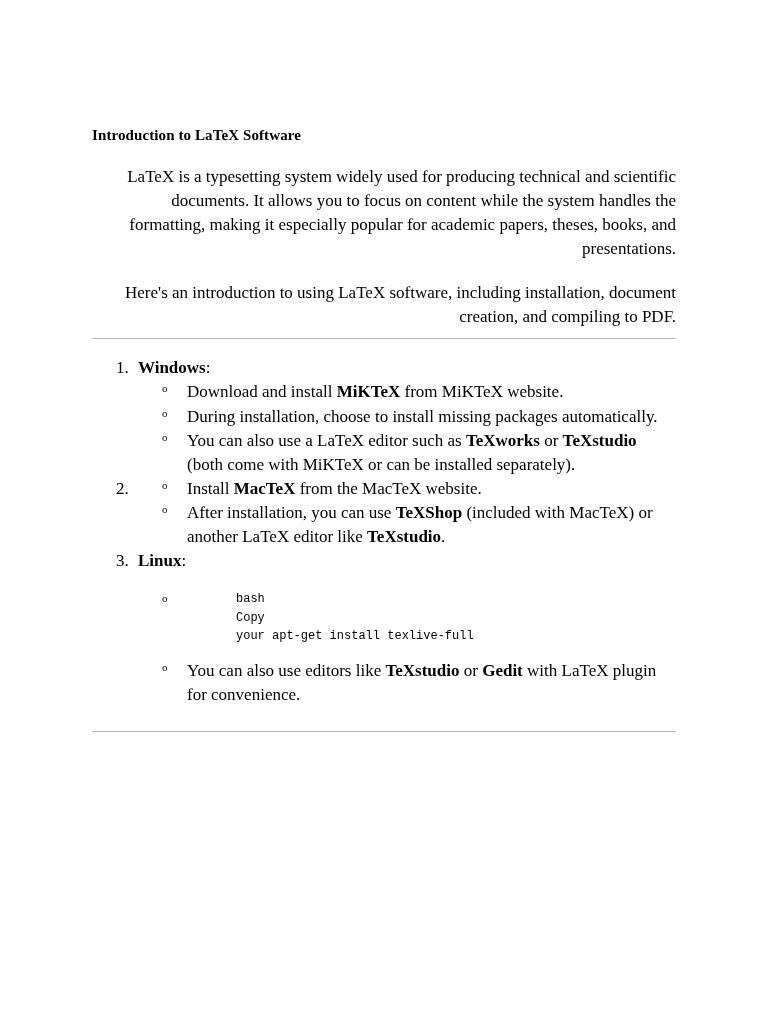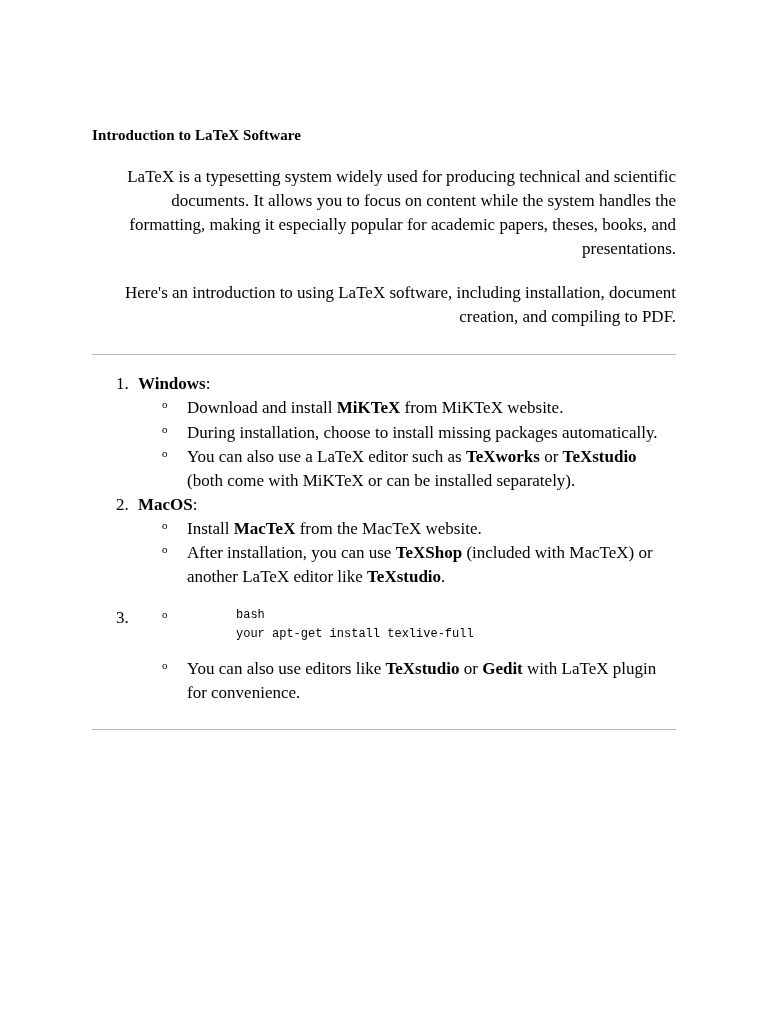--- a/index.html
+++ b/index.html
@@ -31,21 +31,21 @@
     line-height: 1.3;
     letter-spacing: 0.1px;
   }
   p.para {
     font-size: 17px;
     line-height: 1.42;
     margin: 0 0 20px 0;
     text-align: right;
   }
   p.para:last-of-type {
-    margin-bottom: 16px;
+    margin-bottom: 0;
   }
   hr.rule {
     border: 0;
     border-top: 1px solid #b6b6b6;
     margin: 0;
     height: 0;
     width: 584px;
   }
   .rule-wrap-top { padding-top: 9px; padding-bottom: 0; }
   .section-heading {
@@ -146,39 +146,40 @@
               <span class="sub-text"><span>During installation, choose to install missing packages automatically.</span></span>
             </li>
             <li class="sub-item">
               <span class="sub-marker">o</span>
               <span class="sub-text"><span>You can also use a LaTeX editor such as </span><b>TeXworks</b><span> or </span><b>TeXstudio</b><span> (both come with MiKTeX or can be installed separately).</span></span>
             </li>
           </ul>
         </li>
         <li class="os-item">
           <span class="os-marker">2.</span>
-          <div class="os-name"><b>MacOS</b><span class="colon">:</span></div>
           <ul class="sub-list">
             <li class="sub-item">
               <span class="sub-marker">o</span>
               <span class="sub-text"><span>Install </span><b>MacTeX</b><span> from the MacTeX website.</span></span>
             </li>
             <li class="sub-item">
               <span class="sub-marker">o</span>
               <span class="sub-text"><span>After installation, you can use </span><b>TeXShop</b><span> (included with MacTeX) or another LaTeX editor like </span><b>TeXstudio</b><span>.</span></span>
             </li>
           </ul>
         </li>
         <li class="os-item">
           <span class="os-marker">3.</span>
+          <div class="os-name"><b>Linux</b><span class="colon">:</span></div>
           <ul class="sub-list">
             <li class="sub-item">
               <span class="sub-marker">o</span>
               <div class="code-block">
                 <div class="code-line">bash</div>
+                <div class="code-line">Copy</div>
                 <div class="code-line">your apt-get install texlive-full</div>
               </div>
             </li>
             <li class="sub-item">
               <span class="sub-marker">o</span>
               <span class="sub-text"><span>You can also use editors like </span><b>TeXstudio</b><span> or </span><b>Gedit</b><span> with LaTeX plugin for convenience.</span></span>
             </li>
           </ul>
         </li>
       </ol>

